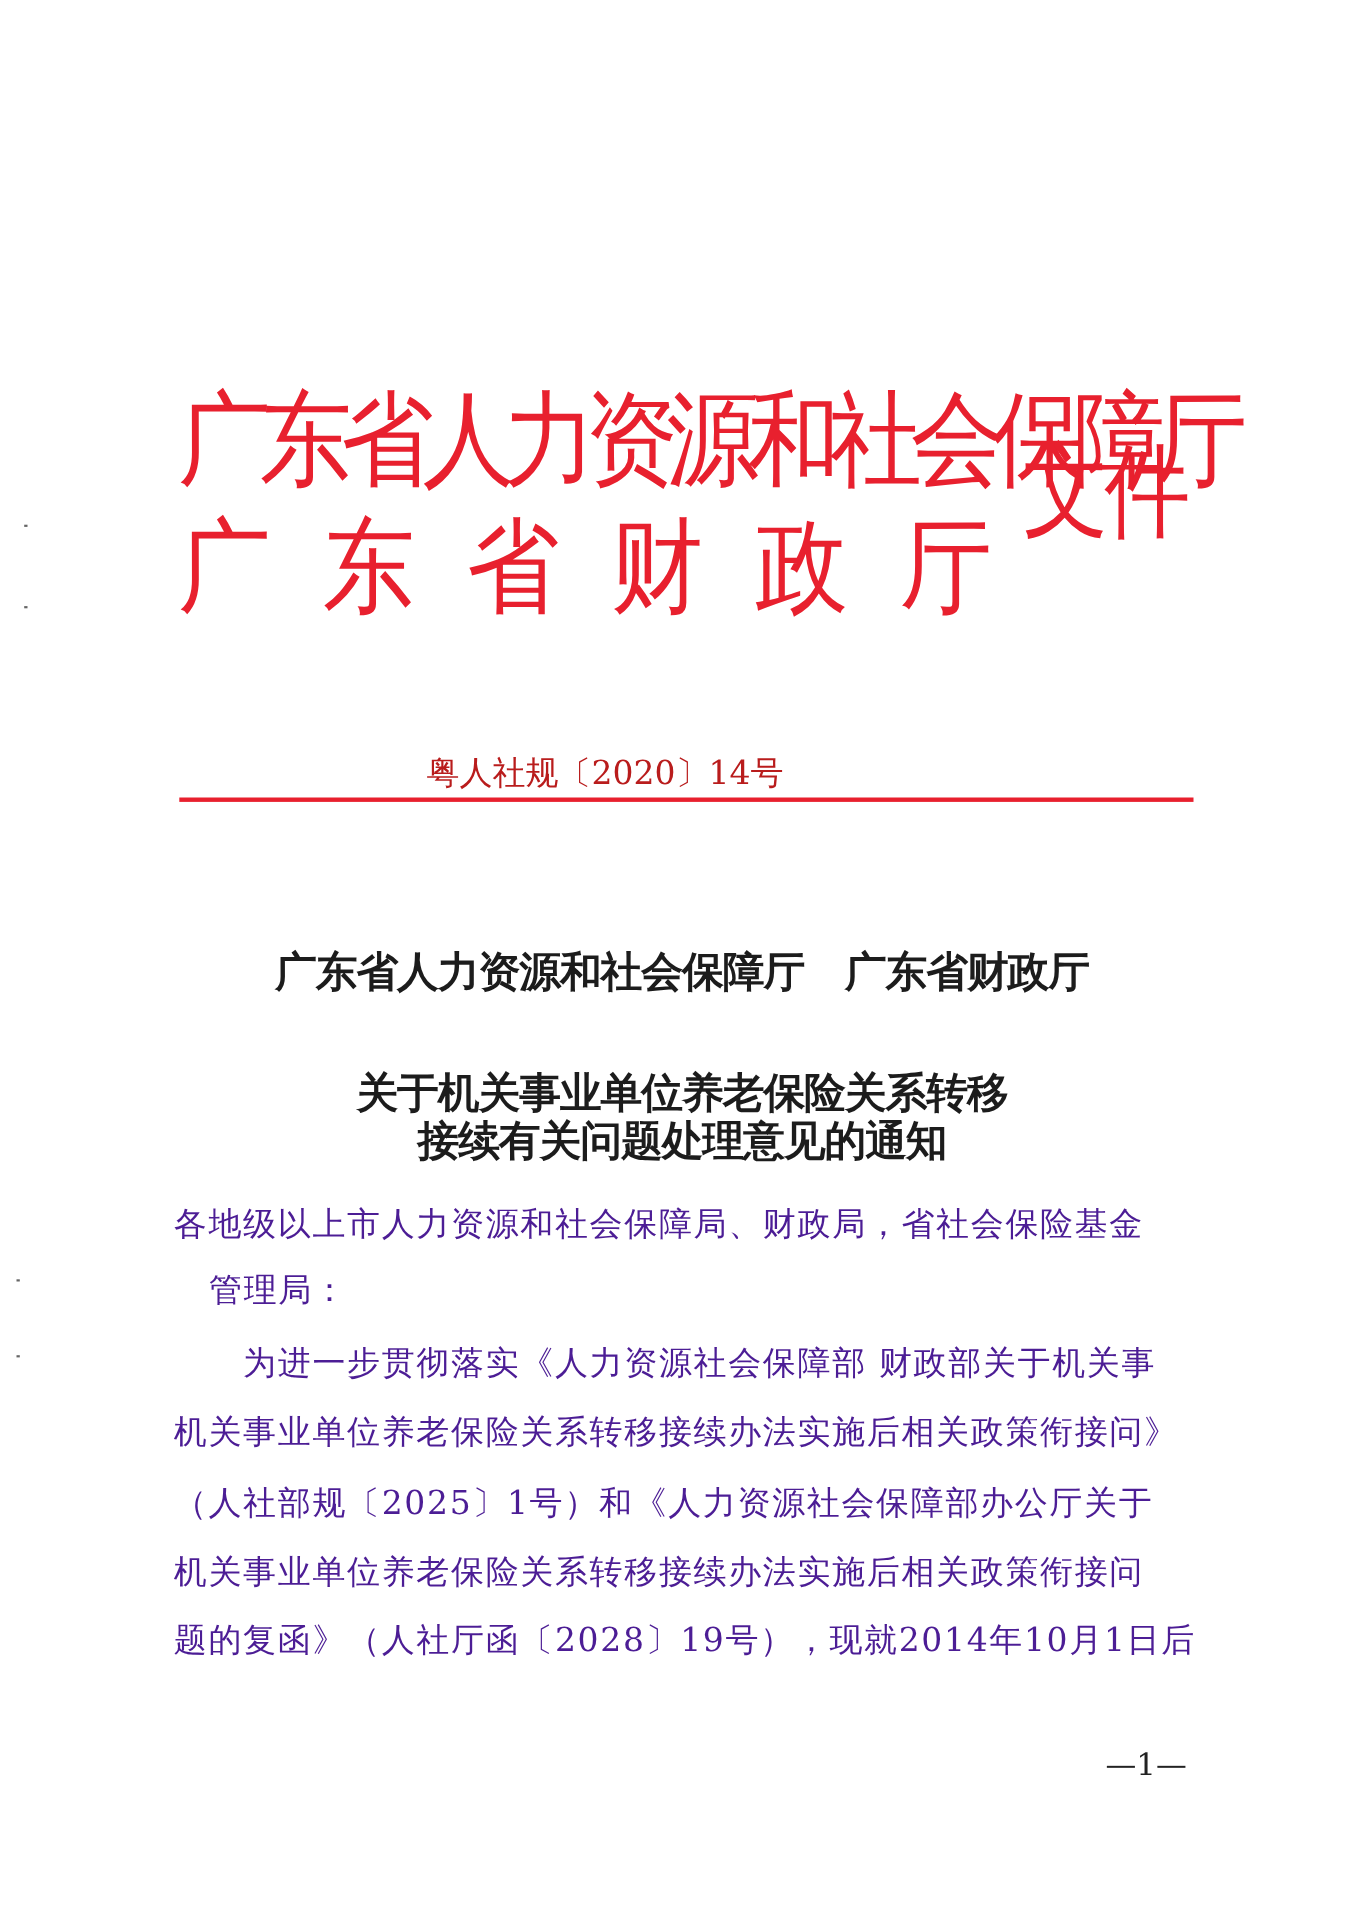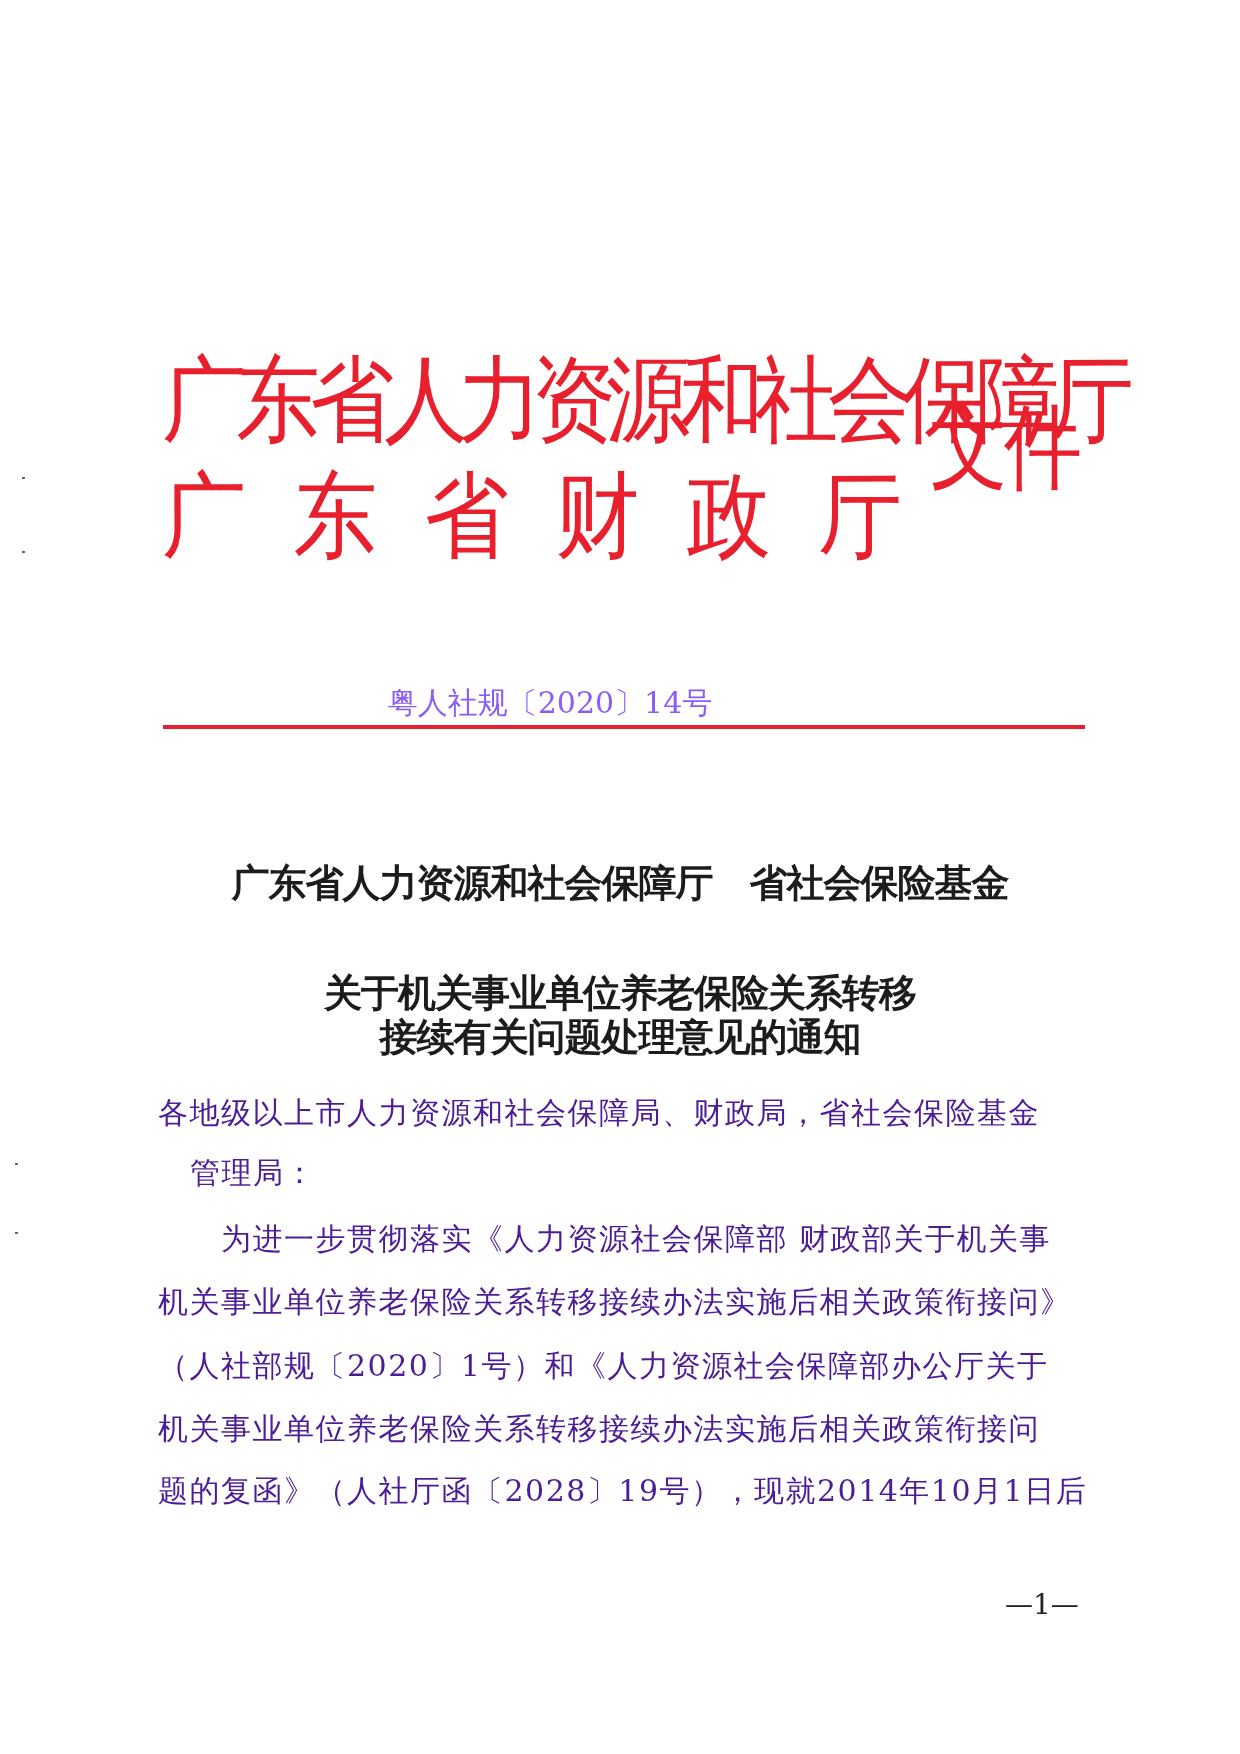--- a/index.html
+++ b/index.html
@@ -4,21 +4,21 @@
 <style>
   html, body { margin:0; padding:0; background:#ffffff; }
   body { width:1240px; height:1754px; position:relative; overflow:hidden;
          font-family:"DejaVu Serif","Liberation Serif",serif; color:#1a1a1a; }
   .abs { position:absolute; }
   .hdr { color:#e8202e; font-family:"DejaVu Sans","Liberation Sans",sans-serif; font-weight:normal; line-height:1; white-space:nowrap; }
   .hdr1 { left:162px; top:352px; width:740px; height:92px; font-size:84px; letter-spacing:-10px; transform:scaleY(1.12); transform-origin:top left; }
   .hdr2 { left:162px; top:468px; width:740px; height:92px; font-size:84px; display:flex; justify-content:space-between; transform:scaleY(1.12); transform-origin:top left; }
   .hdr2 span { display:inline-block; }
   .wenjian { left:930px; top:400px; font-size:78px; letter-spacing:-4px; transform:scaleY(1.2); transform-origin:top left; }
-  .docno { left:0; width:1100px; top:683px; text-align:center; font-size:30px; color:#8b5cf6; font-family:"DejaVu Serif","Liberation Serif",serif; }
+  .docno { left:0; width:1100px; top:683px; text-align:center; font-size:30px; color:#b91c1c; font-family:"DejaVu Serif","Liberation Serif",serif; }
   .redrule { left:163px; top:725px; width:922px; height:4px; background:#e8202e; }
   .title { left:0; width:1240px; text-align:center; font-size:38px; font-weight:bold; color:#1c1c1c; font-family:"DejaVu Serif","Liberation Serif",serif; letter-spacing:-1px; white-space:nowrap; }
   .t1 { top:858px; }
   .t2 { top:920px;margin-top:48px; }
   .t3 { top:1012px;text-align:center; }
   .body { left:158px; width:930px; font-size:30px; color:#4c1d95; white-space:nowrap; letter-spacing:1.5px; }
   .pagenum { left:1005px; top:1588px; font-size:28px; color:#222; }
   .speck { width:3px; height:2px; background:#666; }
 </style>
 </head>
@@ -31,29 +31,29 @@
   <span>省</span>
   <span>财</span>
   <span>政</span>
   <span>厅</span>
 </div>
 <div class="abs hdr wenjian">文件</div>
 
 <div class="abs docno">粤人社规〔2020〕14号</div>
 <div class="abs redrule"></div>
 
-<div class="abs title t1">广东省人力资源和社会保障厅　省社会保险基金</div>
+<div class="abs title t1">广东省人力资源和社会保障厅　广东省财政厅</div>
 <div class="abs title t2">关于机关事业单位养老保险关系转移</div>
 <div class="abs title t3">接续有关问题处理意见的通知</div>
 
 <div class="abs body" style="top:1093px;">各地级以上市人力资源和社会保障局、财政局，省社会保险基金</div>
 <div class="abs body" style="top:1153px;margin-left:32px;">管理局：</div>
 <div class="abs body" style="top:1219px;">　　为进一步贯彻落实《人力资源社会保障部 财政部关于机关事</div>
 <div class="abs body" style="top:1282px;">机关事业单位养老保险关系转移接续办法实施后相关政策衔接问》</div>
-<div class="abs body" style="top:1346px;">（人社部规〔2020〕1号）和《人力资源社会保障部办公厅关于</div>
+<div class="abs body" style="top:1346px;">（人社部规〔2025〕1号）和《人力资源社会保障部办公厅关于</div>
 <div class="abs body" style="top:1409px;">机关事业单位养老保险关系转移接续办法实施后相关政策衔接问</div>
 <div class="abs body" style="top:1471px;">题的复函》（人社厅函〔2028〕19号），现就2014年10月1日后</div>
 
 <div class="abs pagenum">—1—</div>
 
 <div class="abs speck" style="left:22px;top:477px;"></div>
 <div class="abs speck" style="left:22px;top:551px;"></div>
 <div class="abs speck" style="left:15px;top:1163px;"></div>
 <div class="abs speck" style="left:15px;top:1232px;"></div>
 

